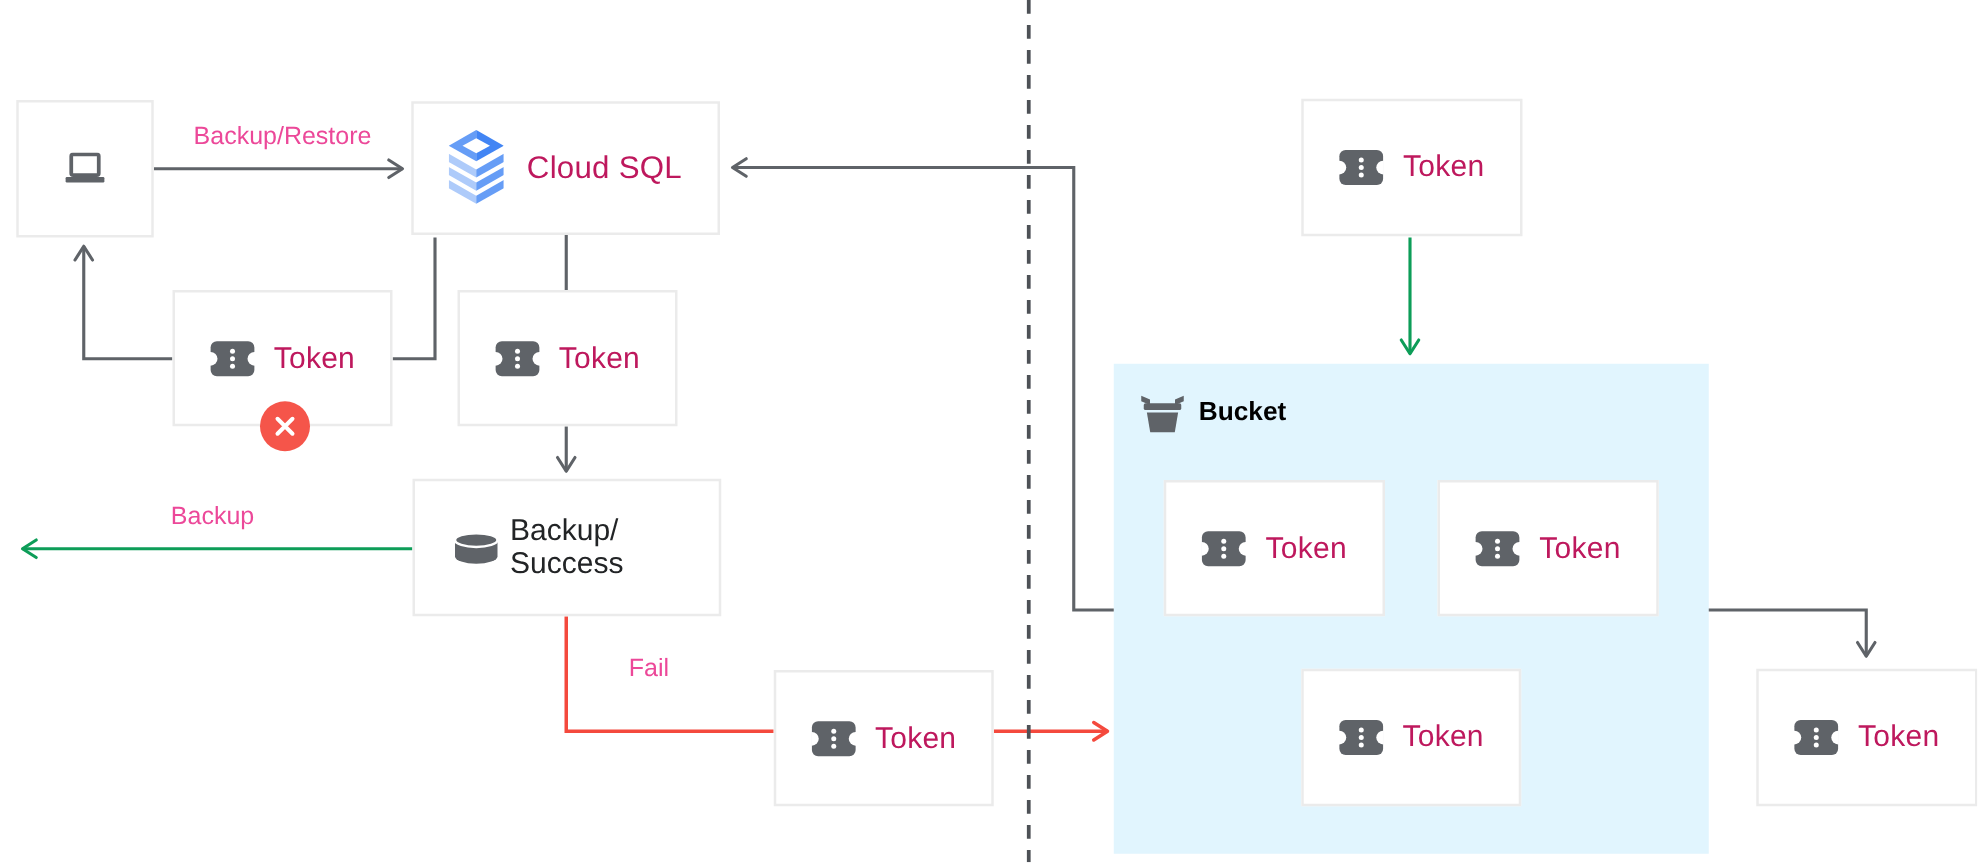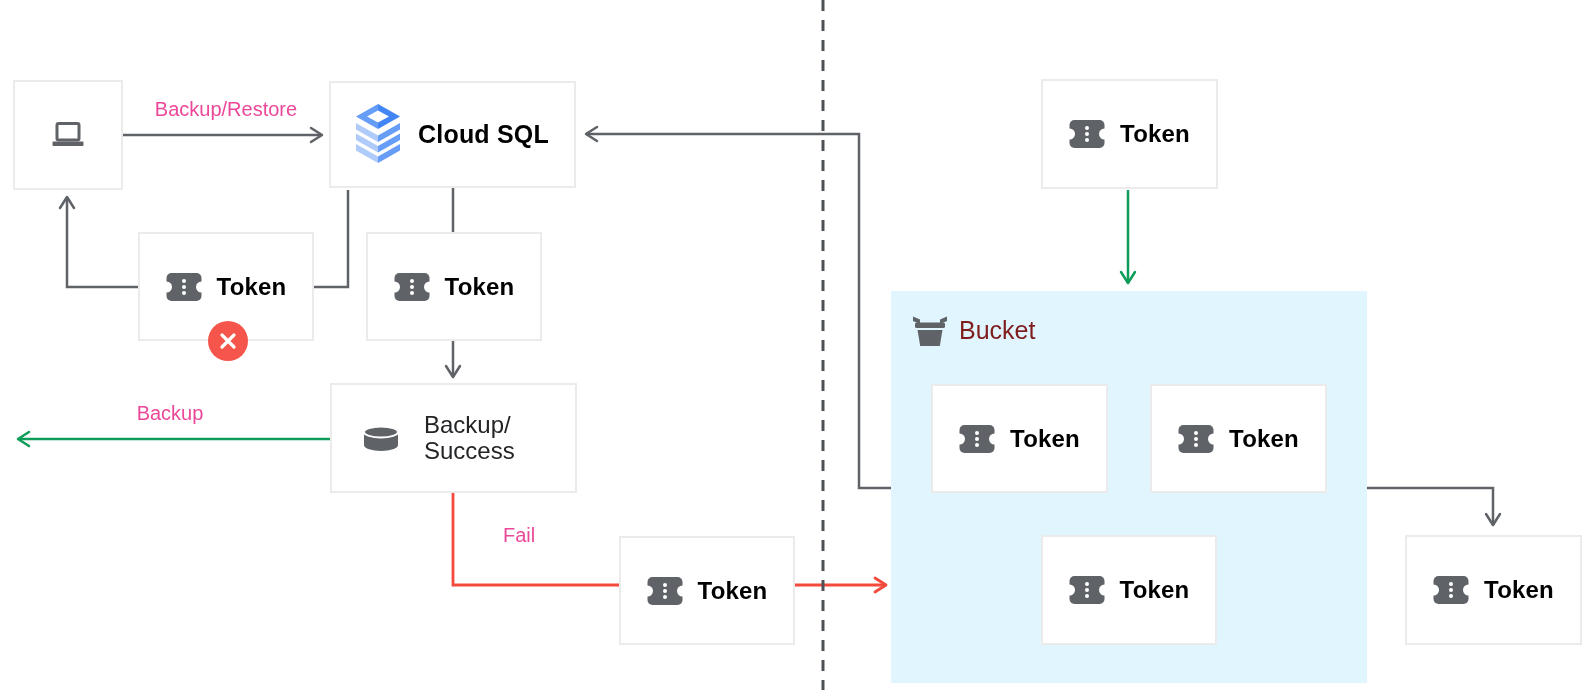--- a/index.html
+++ b/index.html
@@ -5,29 +5,29 @@
   html,body{margin:0;padding:0;background:#fff;}
   .canvas{
     position:relative;width:1582px;height:690px;background:#ffffff;overflow:hidden;
     font-family:"Liberation Sans","DejaVu Sans",sans-serif;
   }
   .lines{position:absolute;left:0;top:0;z-index:2;}
   .node{
     position:absolute;background:#ffffff;border:2px solid #ebebeb;box-sizing:border-box;
     display:flex;align-items:center;justify-content:center;gap:15px;z-index:3;
   }
-  .node .nlabel{font-size:24px;color:#000000;letter-spacing:0.2px;font-weight:bold;}
+  .node .nlabel{font-size:24px;color:#be185d;letter-spacing:0.2px;}
   .bucket{
     position:absolute;left:891px;top:291px;width:476px;height:392px;
     background:#e1f5fe;z-index:1;
   }
   .bucket-head{
     position:absolute;left:21px;top:23px;display:flex;align-items:center;gap:11px;
   }
-  .bucket-head .blabel{font-size:25px;color:#7f1d1d;}
+  .bucket-head .blabel{font-size:21px;color:#000000;font-weight:bold;}
   .edge-label{position:absolute;font-size:20px;color:#ec4899;z-index:3;}
   .title{
     position:absolute;left:1030px;top:11px;width:355px;text-align:center;
     font-size:26px;font-weight:bold;color:#202124;z-index:3;
   }
   .badge{
     position:absolute;left:208px;top:321px;width:40px;height:40px;border-radius:50%;
     background:#f5554a;display:flex;align-items:center;justify-content:center;z-index:4;
   }
   .bkr-text{display:flex;flex-direction:column;line-height:26px;font-size:24px;color:#222426;}
@@ -138,21 +138,21 @@
     </svg>
   </div>
 
   <div class="node" style="left:366px;top:232px;width:176px;height:109px;">
     <svg width="36" height="30">
         <use href="#sym-token"></use>
       </svg>
     <span class="nlabel">Token</span>
   </div>
 
-  <div class="node" style="left:330px;top:383px;width:247px;height:110px;justify-content:flex-start;padding-left:30px;gap:24px;">
+  <div class="node" style="left:330px;top:383px;width:247px;height:110px;justify-content:flex-start;padding-left:30px;gap:8px;">
     <svg width="38" height="27">
         <use href="#sym-cylinder"></use>
       </svg>
     <span class="bkr-text">
       <span>Backup/</span>
       <span>Success</span>
     </span>
   </div>
 
   <div class="node" style="left:619px;top:536px;width:176px;height:109px;">

